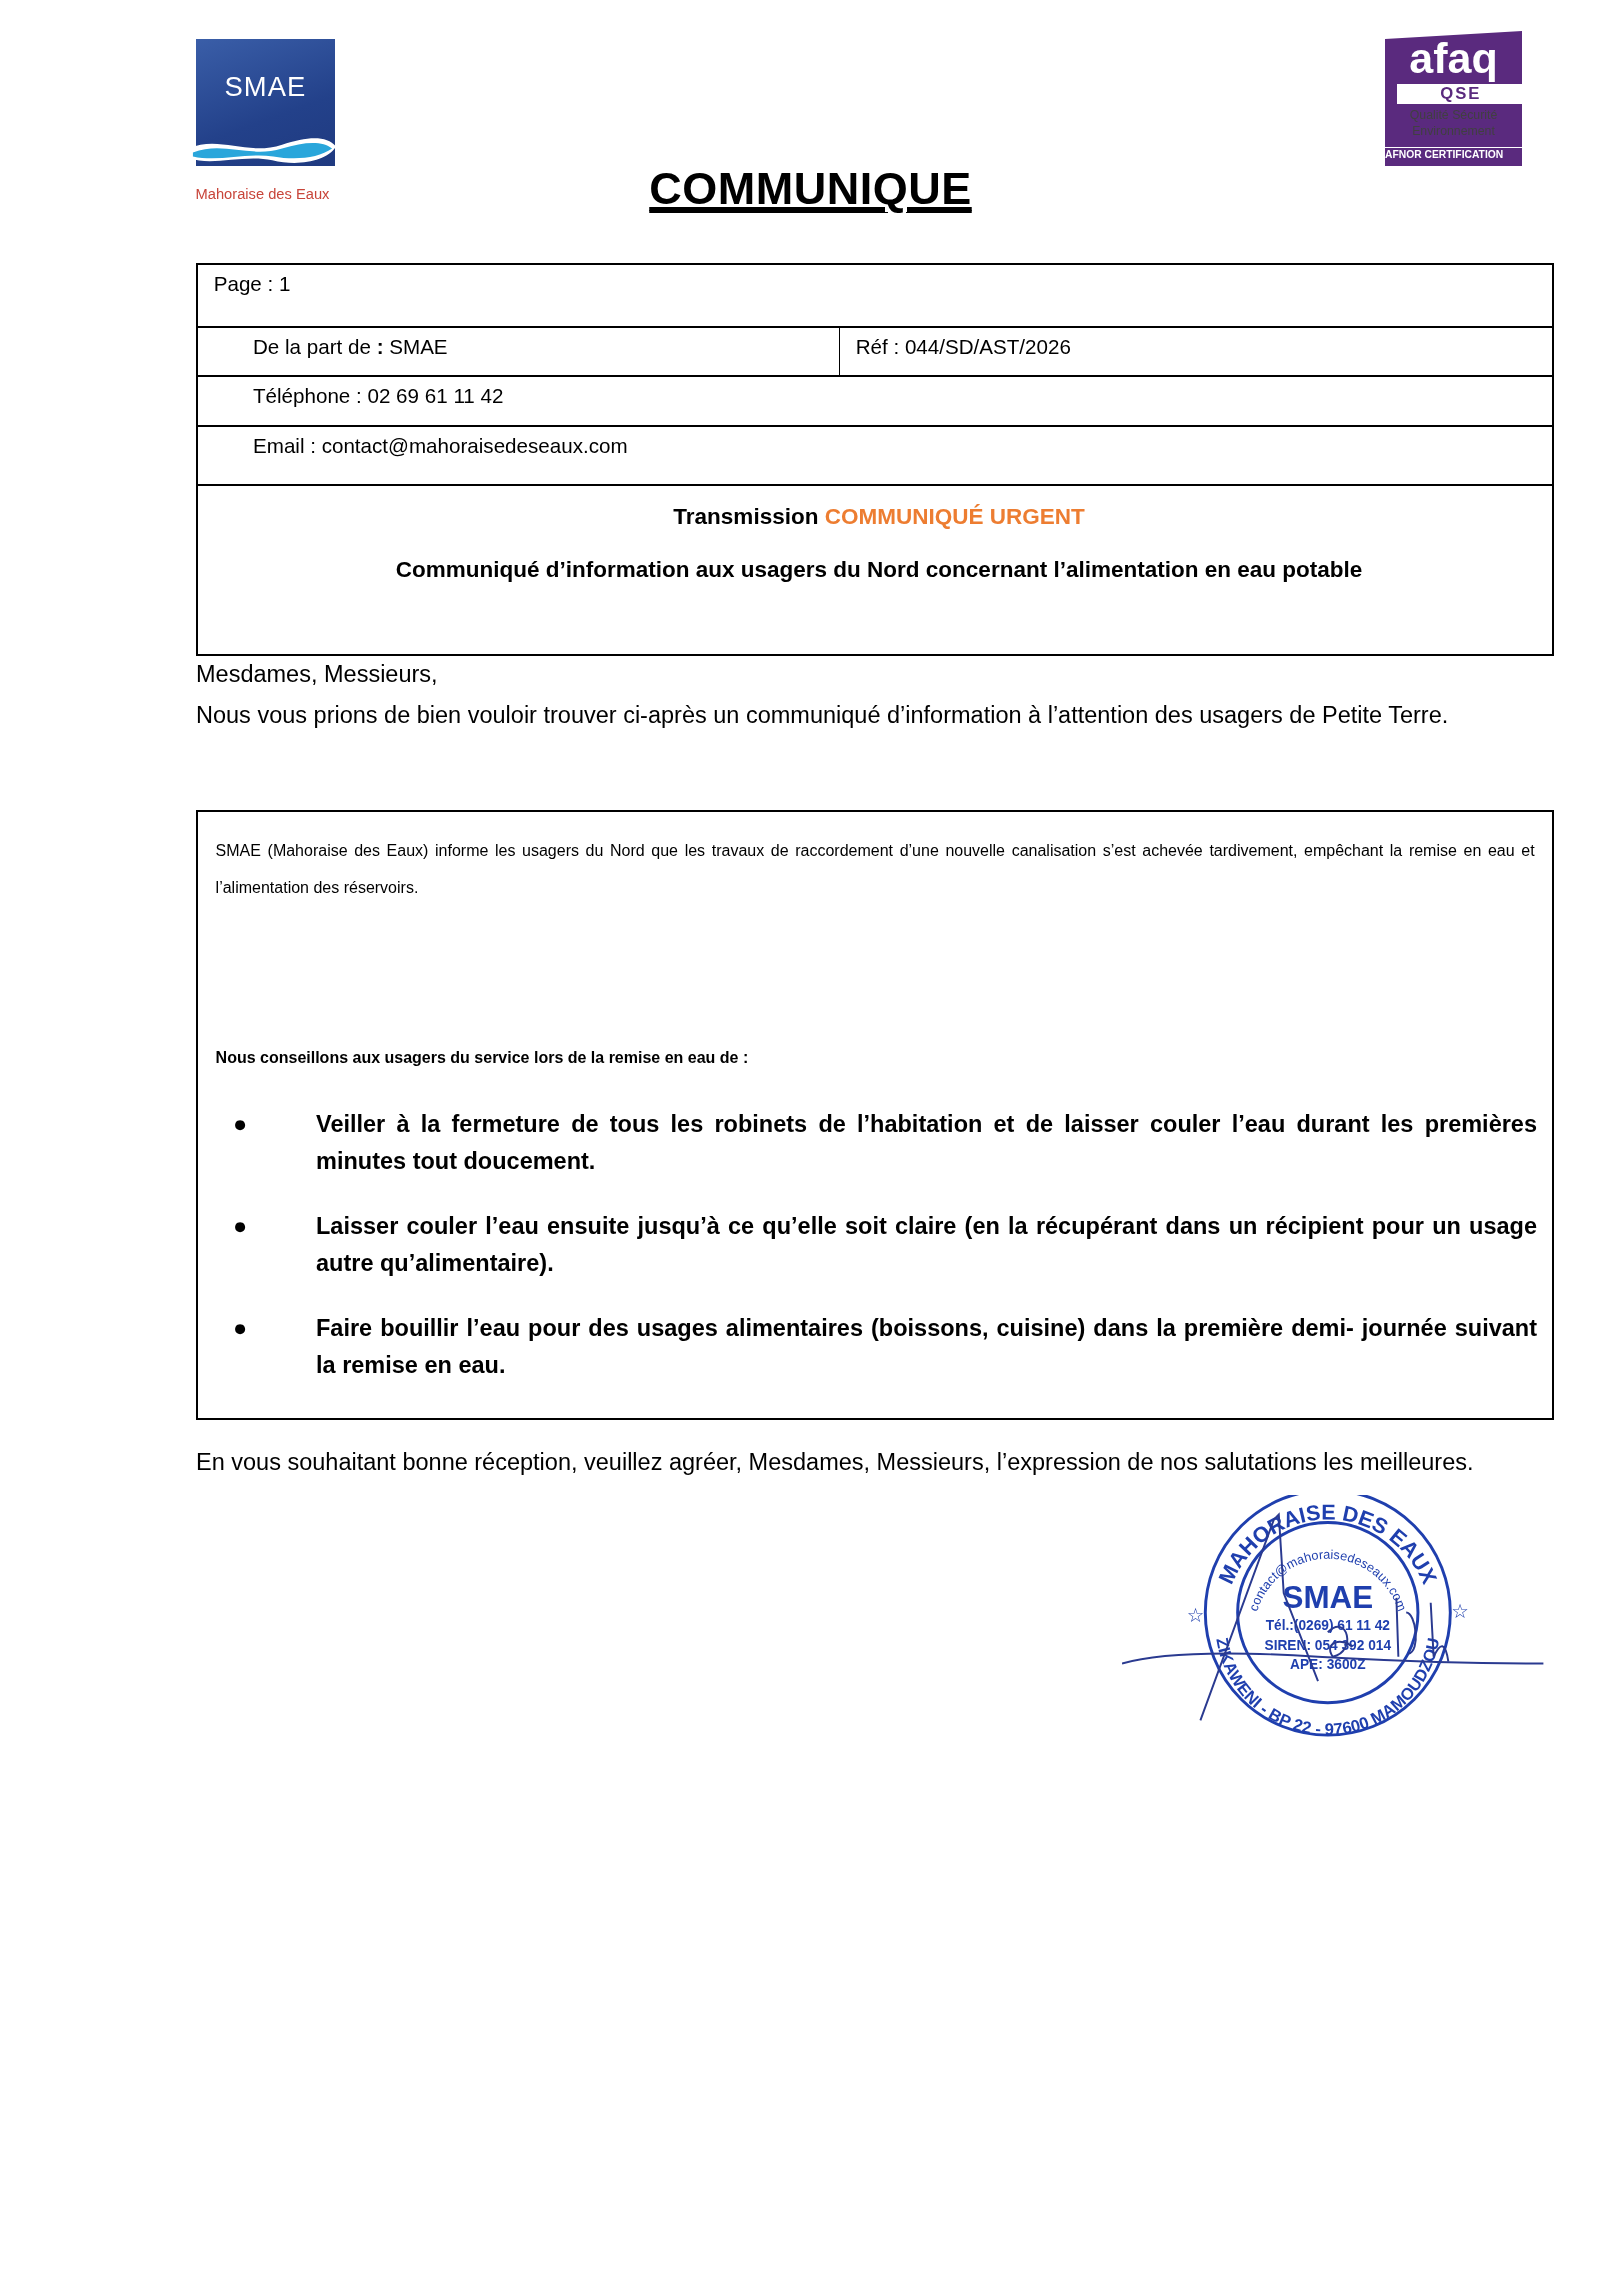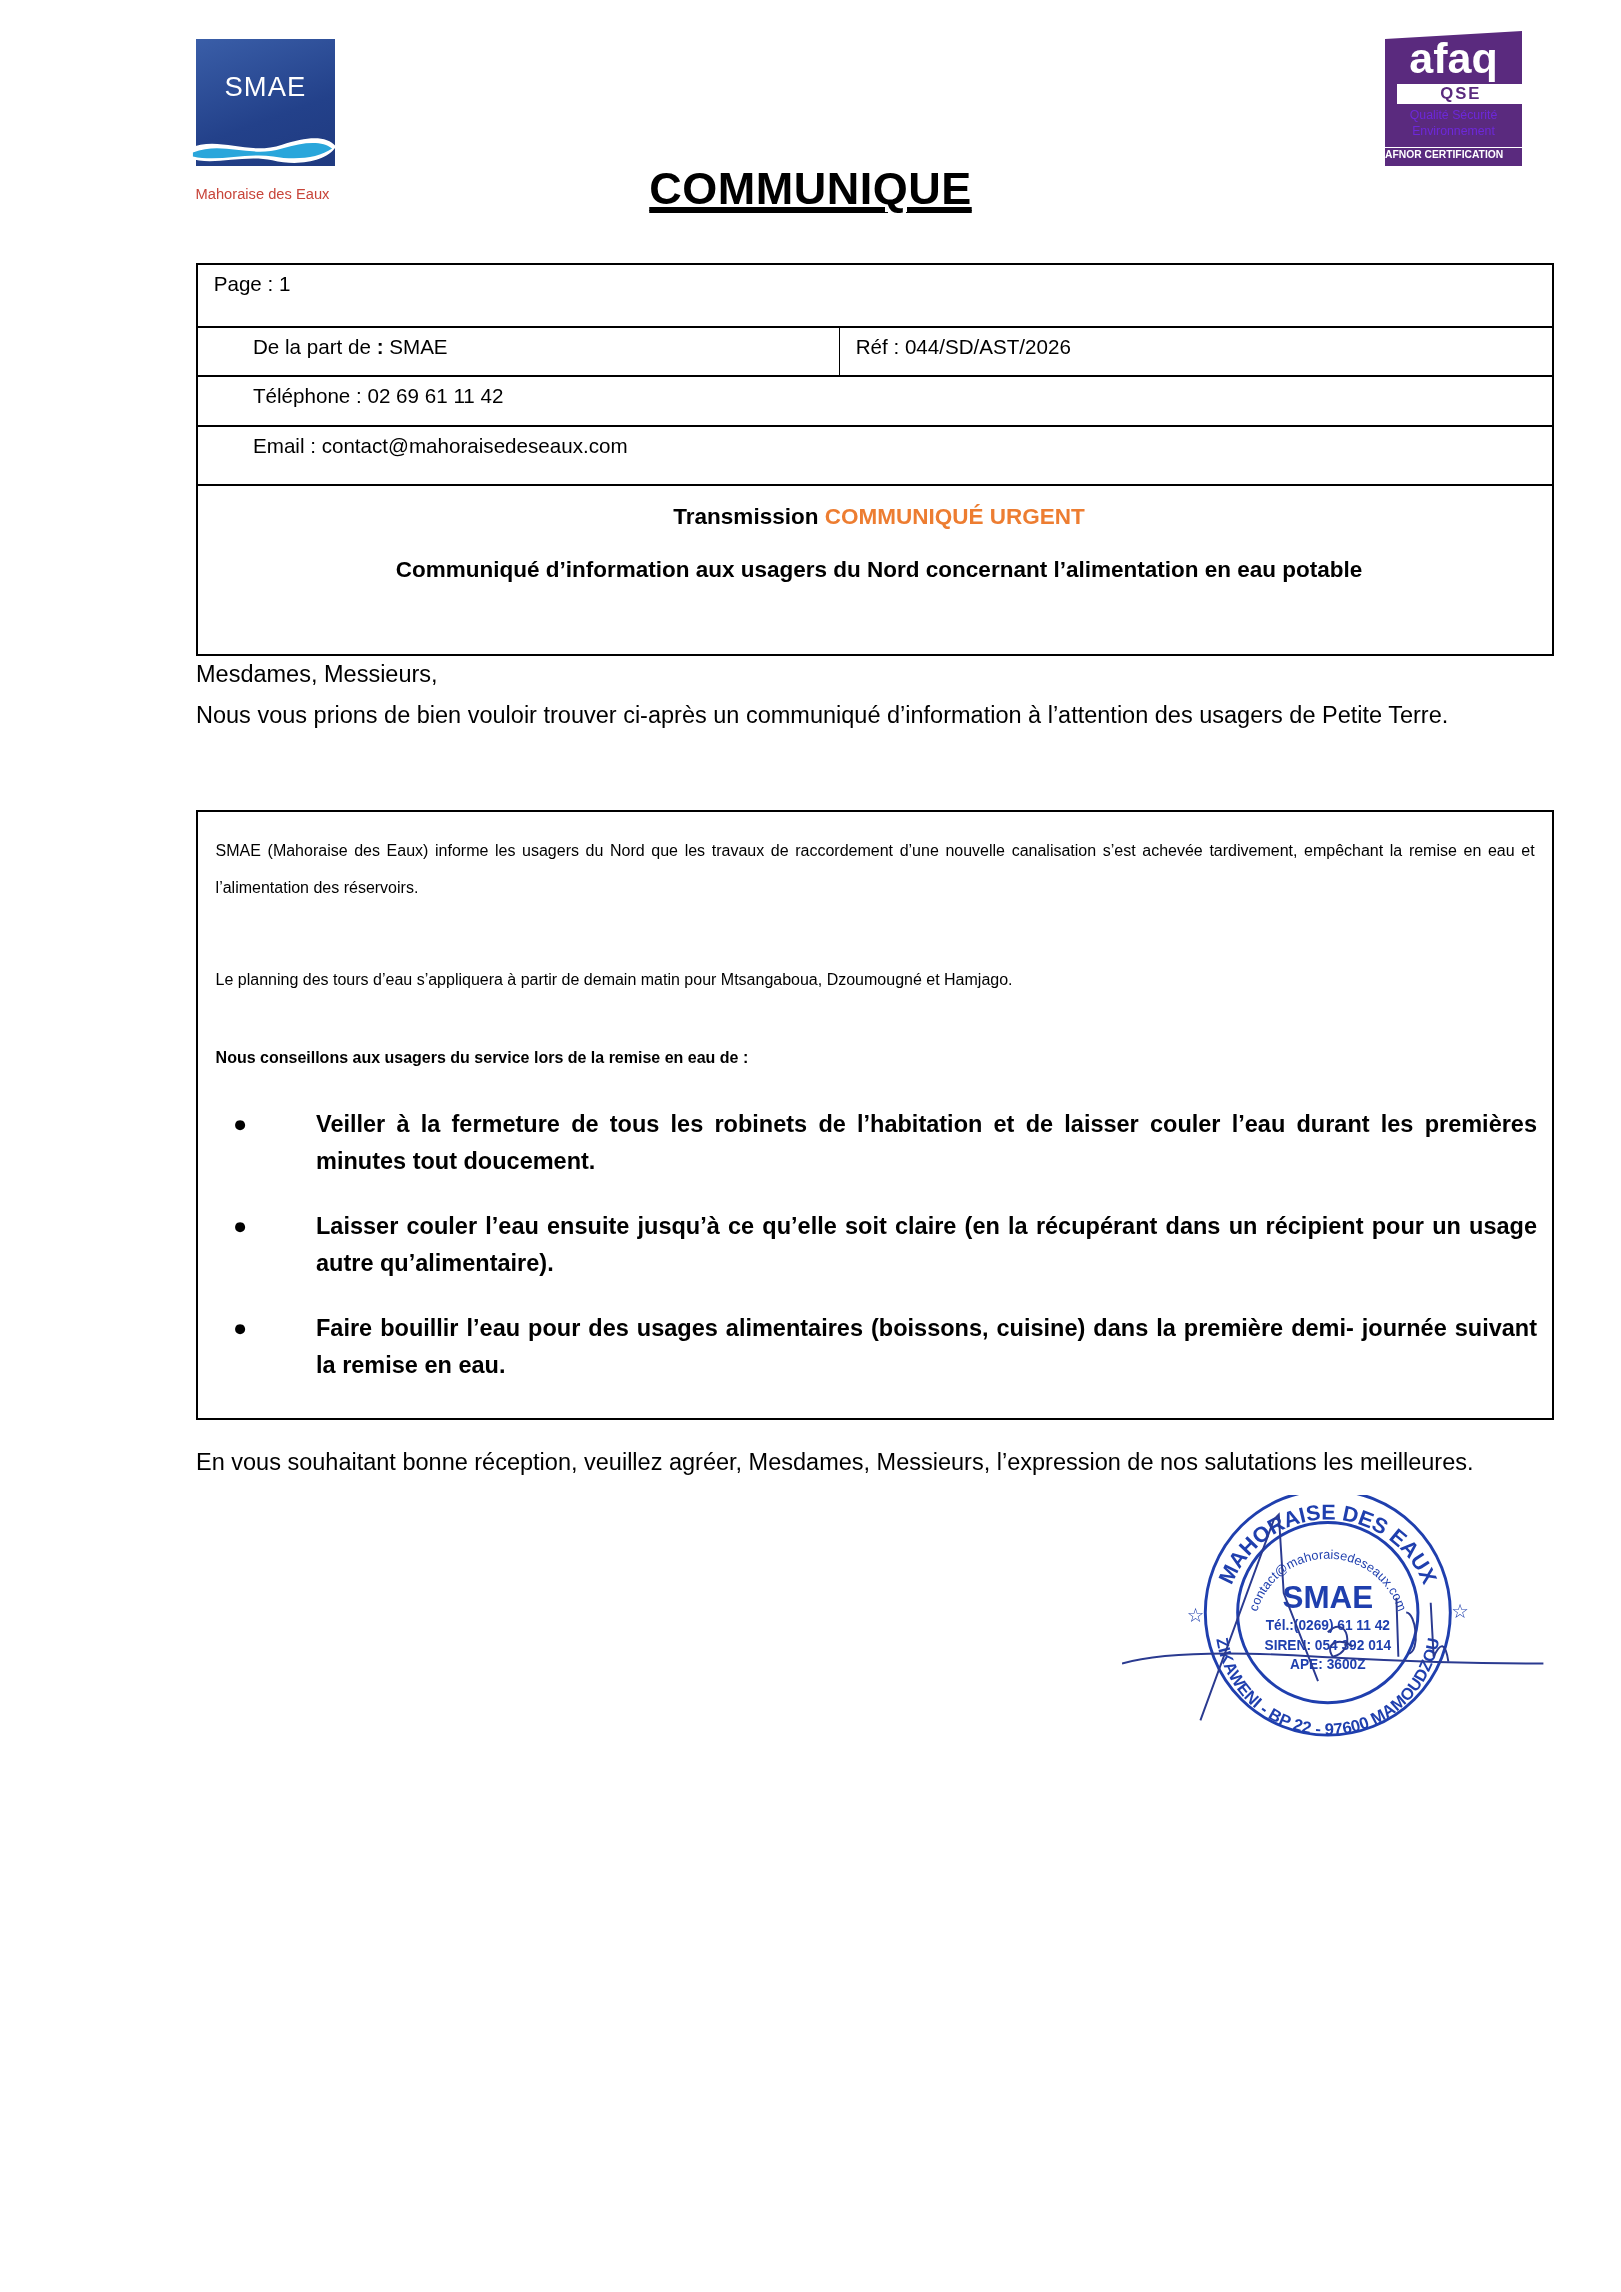--- a/index.html
+++ b/index.html
@@ -33,21 +33,21 @@
   }
   .afaq-name {
     position: absolute; left: 0; top: 3.9px; width: 137px; text-align: center;
     color: #fff; font-size: 43px; font-weight: bold; line-height: 47px;
   }
   .afaq-qse {
     position: absolute; left: 11.8px; top: 53px; width: 128px; height: 19.6px; background: #fff;
     color: #5a2a7e; font-weight: bold; text-align: center; font-size: 16.7px; line-height: 19.6px; letter-spacing: 2px;
   }
   .afaq-line {
-    position: absolute; left: 0; width: 137px; text-align: center; color: #6d28d9; font-size: 12.3px; line-height: 13.7px;
+    position: absolute; left: 0; width: 137px; text-align: center; color: #404040; font-size: 12.3px; line-height: 13.7px;
   }
   .afaq-cert {
     position: absolute; left: 0; top: 116px; width: 137px; text-align: left; color: #fff;
     font-size: 10.3px; font-weight: bold; border-top: 1px solid #fff; padding-top: 1px;
   }
 
   
   .doc-title {
     left: 0; width: 1621px; top: 163px; text-align: center;
     font-size: 45px; font-weight: bold; letter-spacing: 0.5px; text-decoration: underline;
@@ -151,21 +151,20 @@
     </div>
     <div class="subject">Communiqué d’information aux usagers du Nord concernant l’alimentation en eau potable</div>
   </div>
 </div>
 
 <div class="abs para greet">Mesdames, Messieurs,</div>
 <div class="abs para intro">Nous vous prions de bien vouloir trouver ci-après un communiqué d’information à l’attention des usagers de Petite Terre.</div>
 
 <div class="abs notice-box">
   <div class="notice-p np1">SMAE (Mahoraise des Eaux) informe les usagers du Nord que les travaux de raccordement d’une nouvelle canalisation s’est achevée tardivement, empêchant la remise en eau et l’alimentation des réservoirs.</div>
-  <div class="notice-p np2">Le planning des tours d’eau s’appliquera à partir de demain matin pour Mtsangaboua, Dzoumougné et Hamjago.</div>
   <div class="notice-p np3">Nous conseillons aux usagers du service lors de la remise en eau de :</div>
   <div class="bullet b1">
     <span class="dot">●</span>
     <span>Veiller à la fermeture de tous les robinets de l’habitation et de laisser couler l’eau durant les premières minutes tout doucement.</span>
   </div>
   <div class="bullet b2">
     <span class="dot">●</span>
     <span>Laisser couler l’eau ensuite jusqu’à ce qu’elle soit claire (en la récupérant dans un récipient pour un usage autre qu’alimentaire).</span>
   </div>
   <div class="bullet b3">

